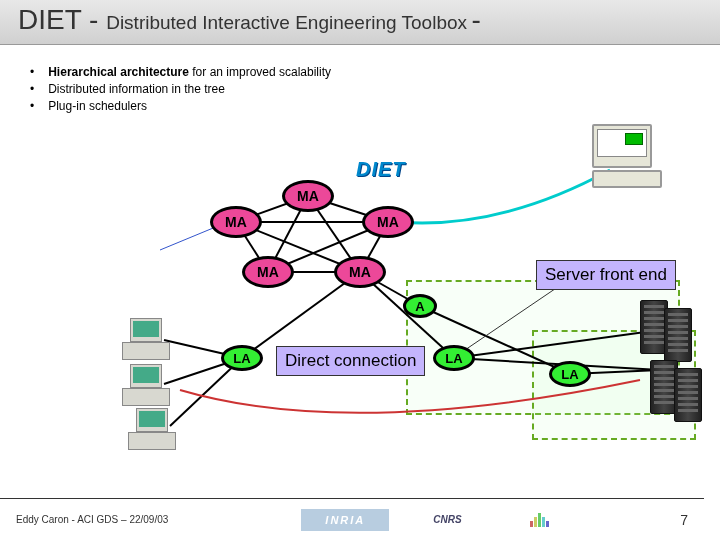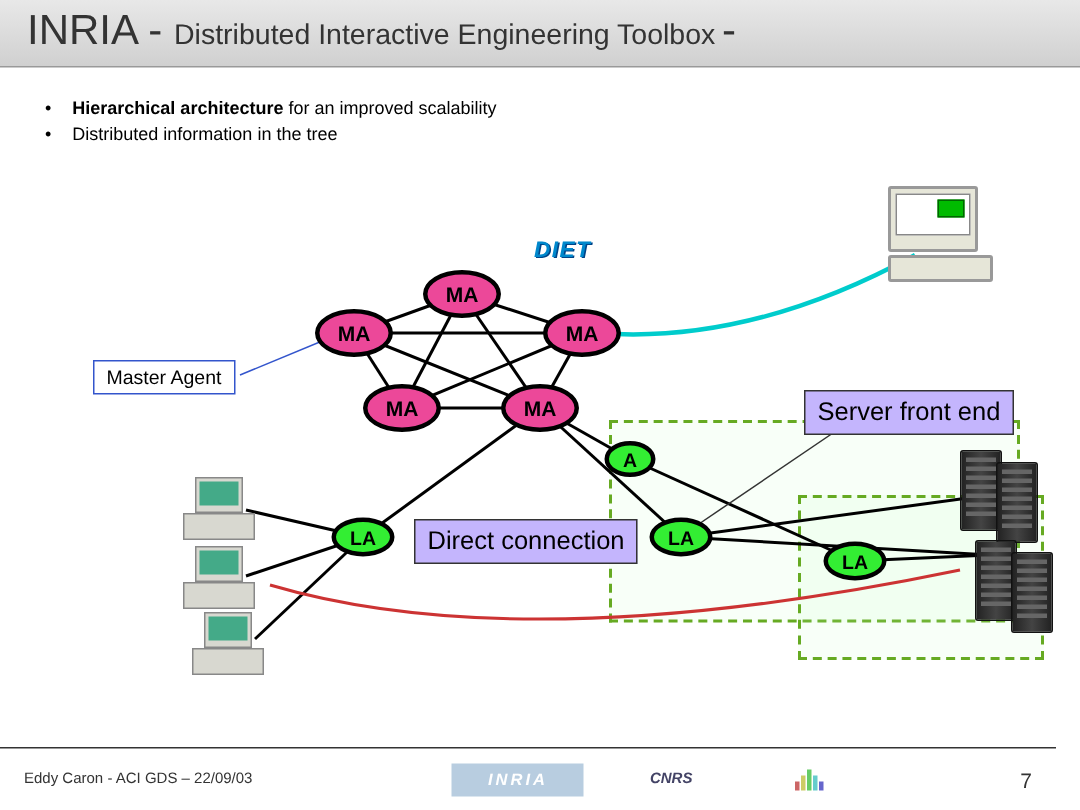--- a/index.html
+++ b/index.html
@@ -33,38 +33,41 @@
 .server::before { content: ""; position: absolute; top: 4px; left: 3px; right: 3px; height: 3px; background: #666; box-shadow: 0 6px 0 #666, 0 12px 0 #666, 0 18px 0 #666, 0 24px 0 #666, 0 30px 0 #666, 0 36px 0 #666; }
 .footer { position: absolute; bottom: 0; left: 0; right: 16px; height: 42px; border-top: 1px solid #333; display: flex; align-items: center; padding: 0 16px; background: #fff; }
 .footer-left { font-size: 10px; color: #333; flex: 0 0 200px; }
 .footer-logos { display: flex; gap: 20px; align-items: center; flex: 1; justify-content: center; }
 .logo-box { height: 22px; padding: 2px 24px; font-size: 10px; font-style: italic; font-weight: bold; color: #666; display: flex; align-items: center; }
 .logo-inria { background: #b8cde0; color: #fff; font-size: 11px; letter-spacing: 2px; }
 .logo-cnrs { color: #446; }
 .logo-bars { display: flex; align-items: flex-end; gap: 1px; }
 .logo-bars span { width: 3px; background: #888; }
 .page-num { font-size: 14px; color: #333; flex: 0 0 30px; text-align: right; }
-.diet-logo { position: absolute; z-index: 8; font-size: 15px; font-weight: bold; font-style: italic; color: #08c; text-shadow: 1px 1px 0 #048; letter-spacing: 1px; }
+.diet-logo { position: absolute; z-index: 8; font-size: 20px; font-weight: bold; font-style: italic; color: #08c; text-shadow: 1px 1px 0 #048; letter-spacing: 1px; }
 </style>
 </head>
 <body>
 
 <div class="title-bar">
-  <span class="title-main">INRIA - </span>
+  <span class="title-main">DIET - </span>
   <span class="title-sub">Distributed Interactive Engineering Toolbox</span>
   <span class="title-main"> -</span>
 </div>
 
 <div class="content">
   <div class="bullets">
     <div class="bullet">
       <span><span class="bold">Hierarchical architecture</span><span> for an improved scalability</span></span>
     </div>
     <div class="bullet">
       <span><span class="bold"></span><span>Distributed information in the tree</span></span>
+    </div>
+    <div class="bullet">
+      <span><span class="bold"></span><span>Plug-in schedulers</span></span>
     </div>
   </div>
 </div>
 
 <div class="diagram">
   <svg class="lines">
 
     <line x1="236" y1="92" x2="308" y2="66" stroke="#000" stroke-width="2"></line>
     <line x1="308" y1="66" x2="388" y2="92" stroke="#000" stroke-width="2"></line>
     <line x1="388" y1="92" x2="360" y2="142" stroke="#000" stroke-width="2"></line>
@@ -119,21 +122,20 @@
   <div class="oval-ma" style="left:362px; top:76px;">MA</div>
   <div class="oval-ma" style="left:242px; top:126px;">MA</div>
   <div class="oval-ma" style="left:334px; top:126px;">MA</div>
 
   <div class="oval-a" style="left:403px; top:164px;">A</div>
 
   <div class="oval-la" style="left:221px; top:215px;">LA</div>
   <div class="oval-la" style="left:433px; top:215px;">LA</div>
   <div class="oval-la" style="left:549px; top:231px;">LA</div>
 
-  <div class="label-box" style="left:62px; top:110px;">Master Agent</div>
   <div class="callout-box" style="left:276px; top:216px;">Direct connection</div>
   <div class="callout-box" style="left:536px; top:130px;">Server front end</div>
 
   <div class="computer" style="left:122px; top:188px;">
     <div class="workstation">
         <div class="ws-monitor">
           <div class="ws-screen"></div>
         </div>
         <div class="ws-box"></div>
       </div>

